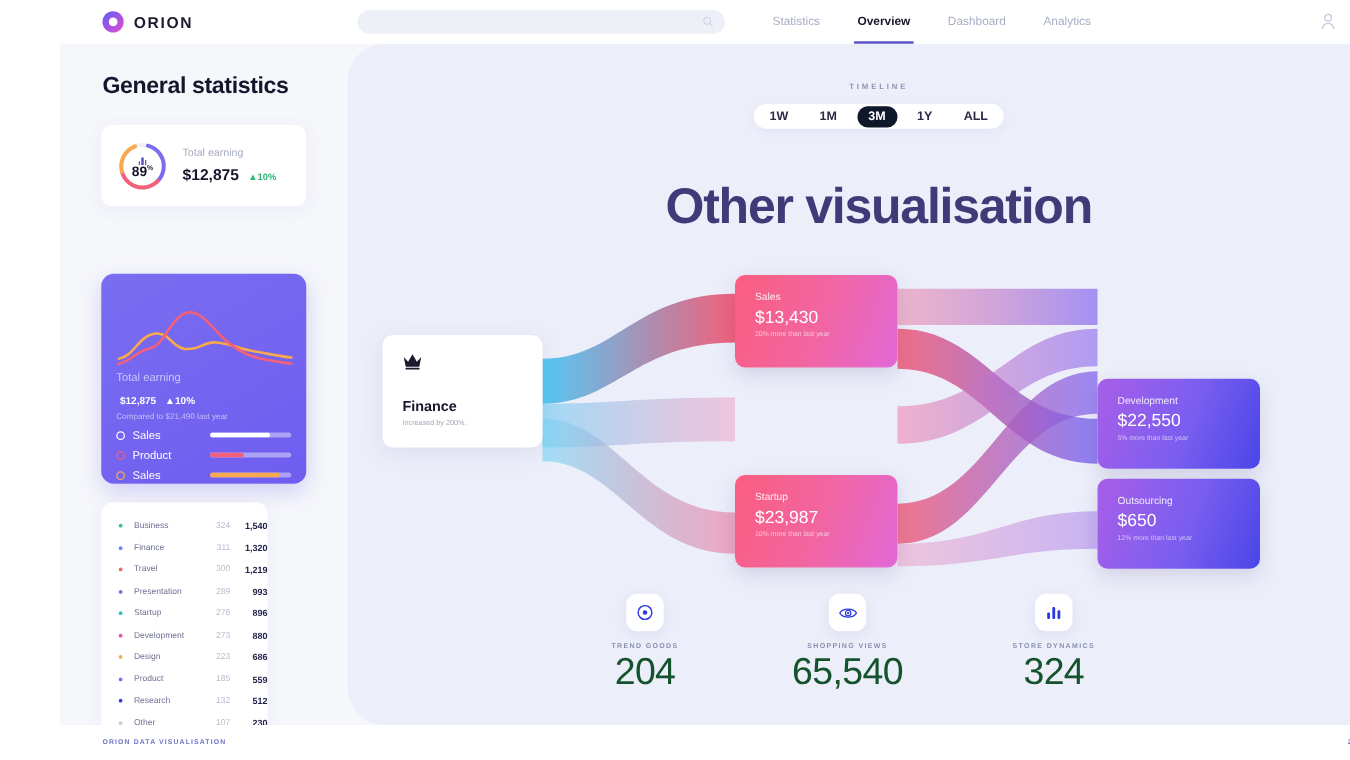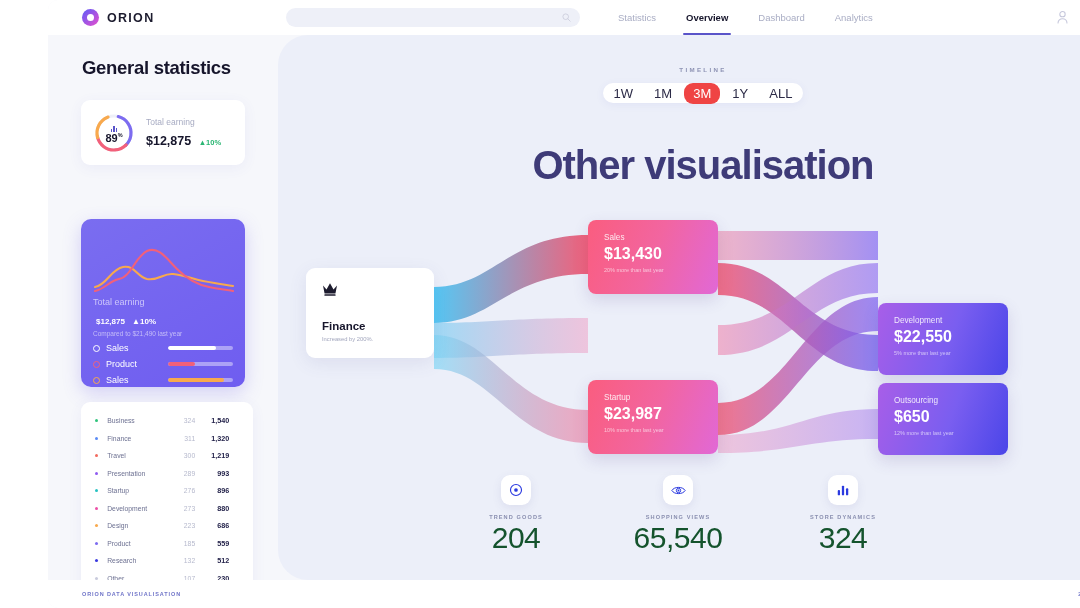--- a/index.html
+++ b/index.html
@@ -120,21 +120,21 @@
   }
   .legend-name { font-size: 9px; color: #fff; width: 62px; }
   .legend-track {
     flex: 1; height: 3.2px; border-radius: 2px;
     background: rgba(255,255,255,.42); position: relative; overflow: hidden;
   }
   .legend-fill { position: absolute; left: 0; top: 0; bottom: 0; border-radius: 2px; }
 
   .list-card {
     position: absolute; left: 33px; top: 367px;
-    width: 172px; height: 195px; padding: 10px 0;
+    width: 133px; height: 195px; padding: 10px 0;
   }
   .lrow { display: flex; align-items: center; height: 17.5px; padding-left: 14px; }
   .lbullet { width: 3.2px; height: 3.2px; border-radius: 50%; flex: none; }
   .lname { font-size: 6.8px; color: #6d7192; margin-left: 9px; width: 58px; }
   .lmid { font-size: 6.8px; color: #b6b9cd; width: 30px; text-align: right; }
   .lval { font-size: 7.2px; color: #23224a; font-weight: 700; width: 34px; text-align: right; }
 
   
   .main {
     position: absolute; left: 230px; top: 35px;
@@ -148,24 +148,24 @@
     position: absolute; left: 0; right: 0; top: 31px; text-align: center;
     font-size: 6.2px; letter-spacing: 2.3px; color: #8e93b4; font-weight: 600;
   }
   .tl-switch {
     position: absolute; left: 50%; transform: translateX(-50%); top: 48px;
     width: 200px; height: 20px; background: #fff; border-radius: 11px;
     display: flex; align-items: center; justify-content: space-around;
     box-shadow: 0 2px 8px rgba(90,84,201,.07);
   }
   .tl-btn {
-    font-size: 13px; color: #2c2b47; font-weight: 400;
+    font-size: 10px; color: #2c2b47; font-weight: 700;
     padding: 3px 9px; border-radius: 9px; cursor: pointer;
   }
-  .tl-btn.active { background: #ef4444; color: #fff; }
+  .tl-btn.active { background: #0f172a; color: #fff; }
   .big-title {
     position: absolute; left: 0; right: 0; top: 108px; text-align: center;
     font-size: 40px; font-weight: 600; color: #3e3b78; letter-spacing: -1px;
   }
 
   .flow { position: absolute; left: 0; top: 0; width: 850px; height: 545px; }
 
   .finance-card {
     position: absolute; left: 28px; top: 233px;
     width: 128px; height: 90px; background: #fff;
@@ -177,21 +177,21 @@
   .fin-sub { position: absolute; left: 16px; top: 68px; font-size: 5.8px; color: #a2a6bd; }
 
   .node {
     position: absolute; border-radius: 8px; z-index: 5;
     box-shadow: 0 6px 16px rgba(80,60,140,.16);
     padding: 13px 0 0 16px; color: #fff;
   }
   .node.pink { background: linear-gradient(110deg, #fa5d7f 0%, #f265a0 50%, #e168d6 100%); }
   .node.violet { background: linear-gradient(110deg, #a85ee8 0%, #7a5ef0 55%, #4a45e8 100%); }
   .node-label { font-size: 8.2px; color: rgba(255,255,255,.86); }
-  .node-val { font-size: 16px; font-weight: 700; margin-top: 3px; }
+  .node-val { font-size: 14px; font-weight: 400; margin-top: 3px; }
   .node-sub { font-size: 5.5px; color: rgba(255,255,255,.62); margin-top: 4px; }
 
   .stat { position: absolute; text-align: center; z-index: 5; }
   .stat-ico {
     width: 30px; height: 30px; background: #fff; border-radius: 9px;
     margin: 0 auto; display: flex; align-items: center; justify-content: center;
     box-shadow: 0 3px 10px rgba(80,76,150,.10);
   }
   .stat-label {
     font-size: 5.6px; letter-spacing: 1.1px; color: #8a8fb0;

